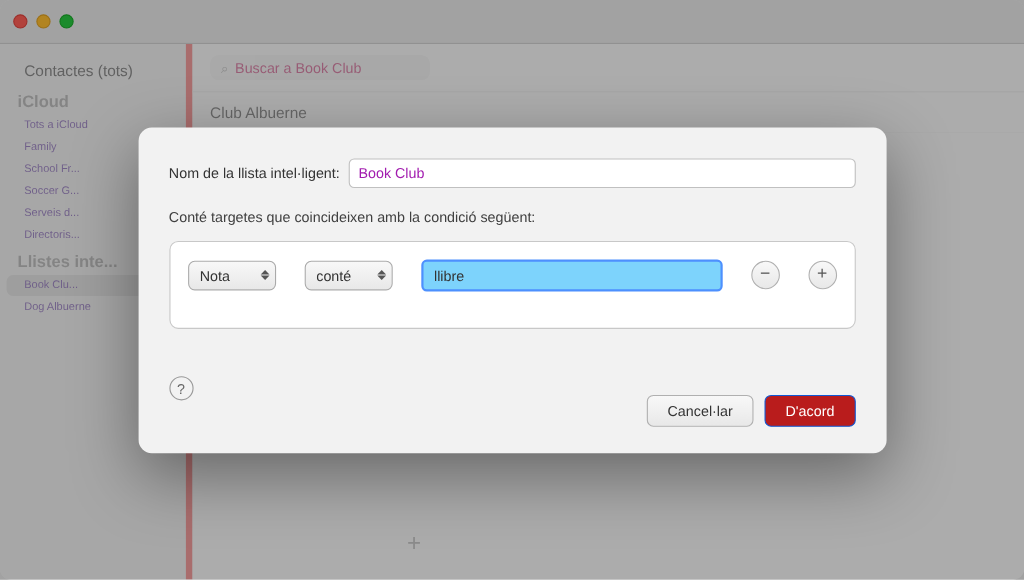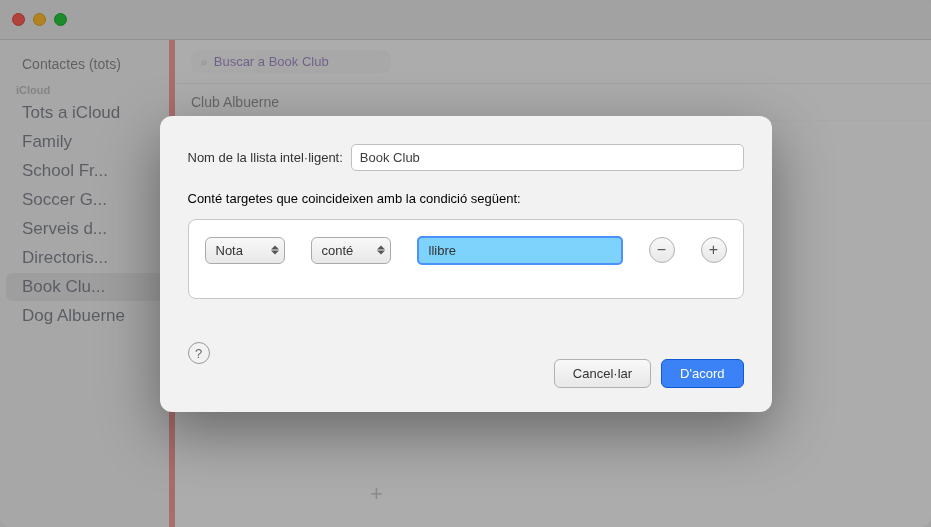--- a/index.html
+++ b/index.html
@@ -64,29 +64,29 @@
     
     .sidebar {
       width: 175px;
       background: #ebebeb;
       border-right: 6px solid #ef4444;
       padding: 10px 0;
       flex-shrink: 0;
     }
 
     .sidebar-section-header {
-      font-size: 11px;
+      font-size: 15px;
       color: #888;
       font-weight: 600;
       padding: 6px 16px 2px 16px;
     }
 
     .sidebar-item {
-      font-size: 17px;
-      color: #0f172a;
+      font-size: 10px;
+      color: #4c1d95;
       padding: 4px 16px;
       cursor: pointer;
       border-radius: 6px;
       margin: 1px 6px;
     }
 
     .sidebar-item.selected {
       background: #d0d0d0;
       font-weight: 500;
     }
@@ -121,21 +121,21 @@
       width: 200px;
     }
 
     .search-icon-bg {
       color: #999;
       font-size: 12px;
     }
 
     .search-placeholder {
       font-size: 13px;
-      color: #4c1d95;
+      color: #be185d;
     }
 
     .contact-item {
       padding: 10px 16px;
       font-size: 14px;
       color: #333;
       border-bottom: 1px solid #f0f0f0;
     }
 
     .plus-button-area {
@@ -156,21 +156,21 @@
       display: flex;
       align-items: center;
       justify-content: center;
       z-index: 10;
     }
 
     
     .modal {
       background: #f2f2f2;
       border-radius: 12px;
-      width: 612px;
+      width: 680px;
       padding: 28px 28px 24px 28px;
       box-shadow: 0 20px 60px rgba(0,0,0,0.4);
       position: relative;
     }
 
     .modal-row {
       display: flex;
       align-items: center;
       margin-bottom: 18px;
     }
@@ -183,27 +183,27 @@
     }
 
     .modal-name-input {
       flex: 1;
       margin-left: 8px;
       border: 1px solid #c0c0c0;
       border-radius: 5px;
       padding: 5px 8px;
       font-size: 13px;
       background: white;
+      color: #a21caf;
+      outline: none;
+    }
+
+    .modal-condition-label {
+      font-size: 13px;
       color: #404040;
-      outline: none;
-    }
-
-    .modal-condition-label {
-      font-size: 13px;
-      color: #000000;
       font-weight: 400;
     }
 
     
     .condition-box {
       border: 1px solid #c8c8c8;
       border-radius: 8px;
       background: white;
       padding: 16px;
       margin-bottom: 20px;
@@ -325,21 +325,21 @@
       background: linear-gradient(to bottom, #f8f8f8, #e8e8e8);
       border: 1px solid #b0b0b0;
       border-radius: 6px;
       padding: 6px 18px;
       font-size: 13px;
       color: #333;
       cursor: pointer;
     }
 
     .ok-button {
-      background: #3b82f6;
+      background: #b91c1c;
       border: 1px solid #1058d4;
       border-radius: 6px;
       padding: 6px 18px;
       font-size: 13px;
       color: white;
       cursor: pointer;
       font-weight: 500;
     }
 
   </style>
@@ -375,20 +375,23 @@
         <span>School Fr...</span>
       </div>
       <div class="sidebar-item">
         <span>Soccer G...</span>
       </div>
       <div class="sidebar-item">
         <span>Serveis d...</span>
       </div>
       <div class="sidebar-item">
         <span>Directoris...</span>
+      </div>
+      <div class="sidebar-section-header">
+        <span>Llistes inte...</span>
       </div>
       <div class="sidebar-item selected">
         <span>Book Clu...</span>
       </div>
       <div class="sidebar-item">
         <span>Dog Albuerne</span>
       </div>
     </div>
 
     <div class="content-pane">

